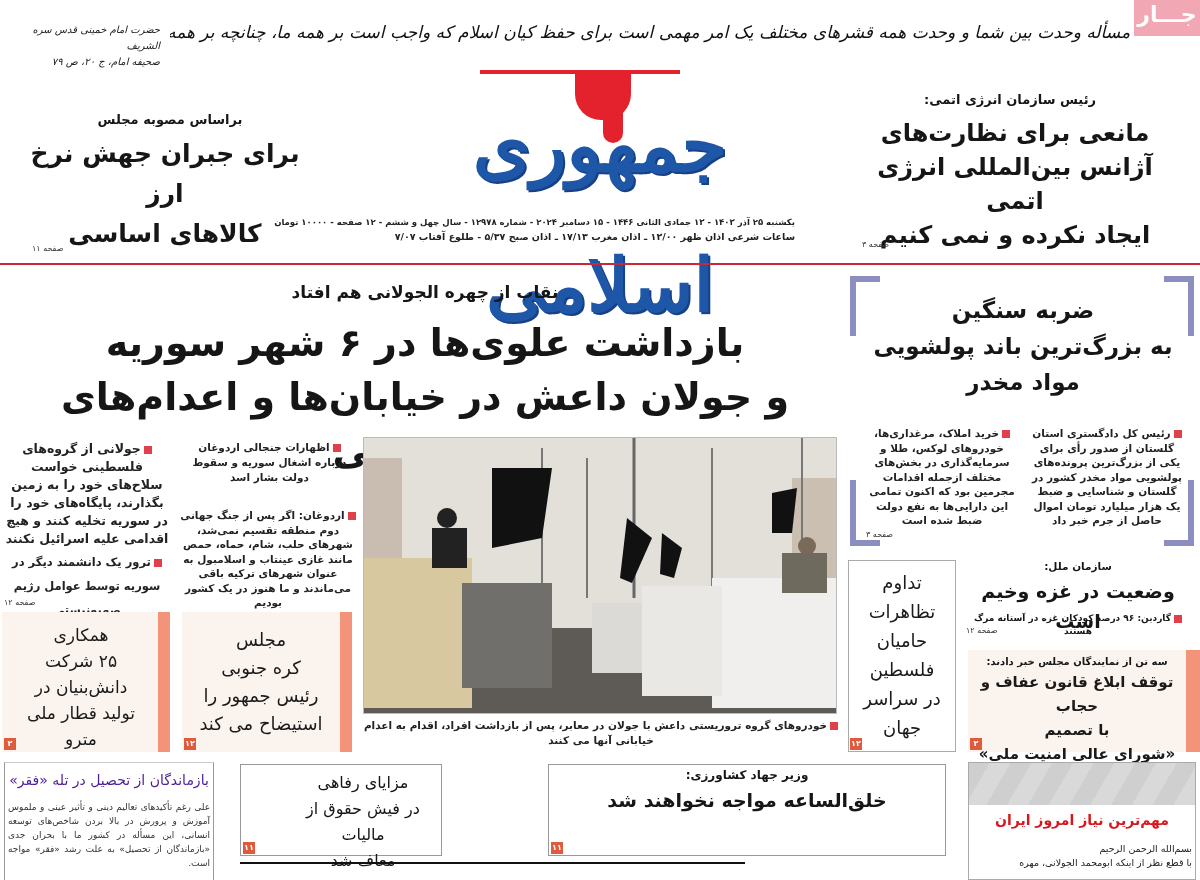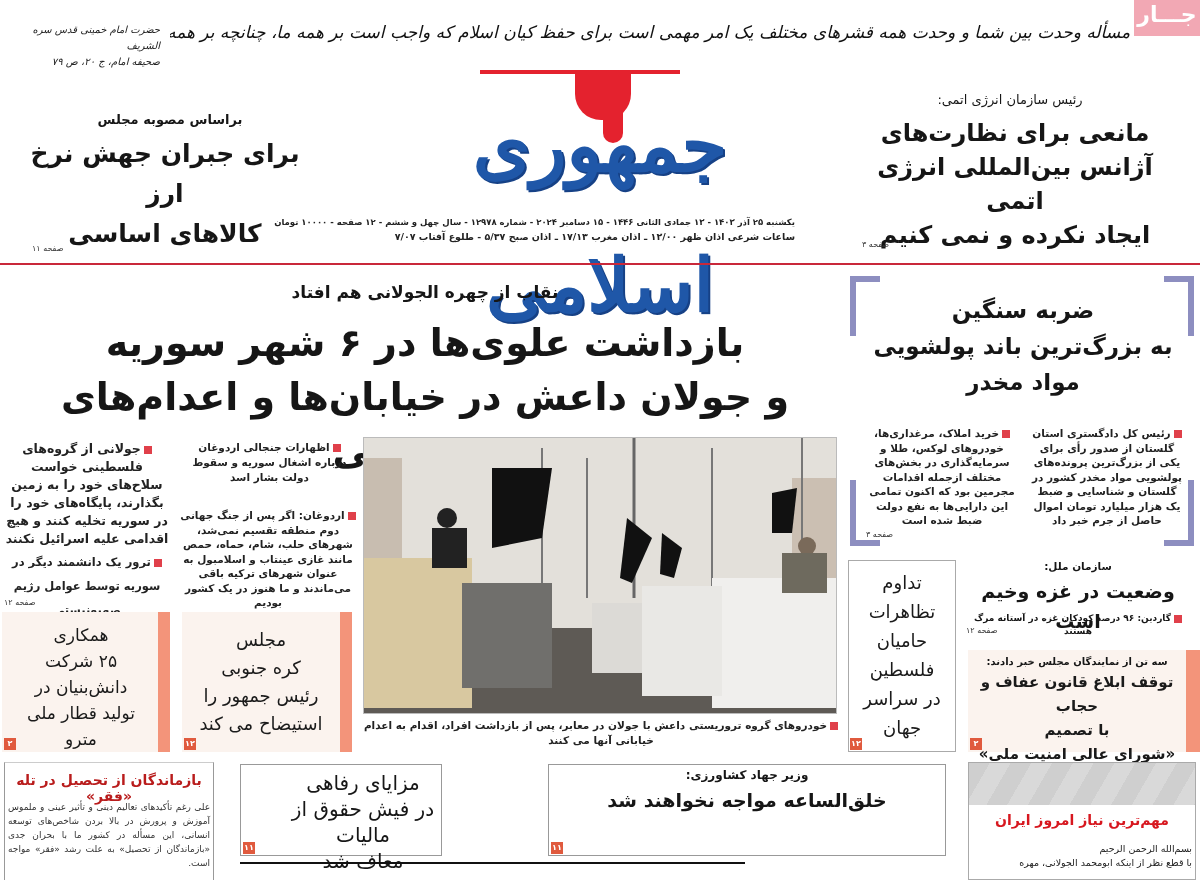--- a/index.html
+++ b/index.html
@@ -20,21 +20,21 @@
   #date-line { top: 216px; left: 405px; width: 390px; font-size: 8.5px; line-height: 13px; color: #222; font-weight: bold; white-space: nowrap; }
   #prayer-line { top: 230px; left: 405px; width: 390px; font-size: 9.5px; line-height: 14px; text-align: center; color: #222; font-weight: bold; white-space: nowrap; letter-spacing: 0.5px; }
 
   
   #tl-kicker { top: 112px; left: 40px; width: 260px; font-size: 13px; font-weight: bold; text-align: center; }
   #tl-headline { top: 134px; left: 20px; width: 290px; font-size: 25px; font-weight: bold; line-height: 40px; text-align: center; }
   .page-ref { font-size: 8px; color: #333; }
   #tl-page { top: 244px; left: 32px; }
 
   
-  #tr-kicker { top: 92px; left: 860px; width: 300px; font-size: 13px; font-weight: normal; text-align: center; }
+  #tr-kicker { top: 92px; left: 860px; width: 300px; font-size: 13px; font-weight: bold; text-align: center; }
   #tr-headline { top: 116px; left: 850px; width: 330px; font-size: 24px; font-weight: bold; line-height: 34px; text-align: center; }
   #tr-page { top: 240px; left: 862px; }
 
   #red-rule { top: 263px; left: 0; width: 1200px; height: 2px; background: #c9283a; }
 
   
   #main-kicker { top: 282px; left: 0; width: 850px; font-size: 17px; font-weight: bold; text-align: center; }
   #main-headline { top: 316px; left: 0; width: 850px; font-size: 38px; font-weight: bold; line-height: 54px; text-align: center; letter-spacing: -0.5px; }
 
   
@@ -80,24 +80,24 @@
   #p3-bar { top: 650px; left: 1186px; width: 14px; height: 102px; }
 
   #un-kicker { top: 560px; left: 960px; width: 236px; font-size: 10.5px; font-weight: bold; text-align: center; }
   #un-headline { top: 576px; left: 960px; width: 236px; font-size: 19px; line-height: 30px; font-weight: bold; text-align: center; }
   #un-sub { top: 612px; left: 960px; width: 236px; font-size: 9px; line-height: 13px; font-weight: bold; text-align: center; }
   #un-page { top: 626px; left: 966px; }
 
   
   #bottom-line { top: 862px; left: 240px; width: 505px; height: 2px; background: #111; }
   #b1 { top: 762px; left: 4px; width: 210px; height: 118px; border-right: 1px solid #999; border-left: 1px solid #999; border-top: 1px solid #ccc; }
-  #b1-title { top: 772px; left: 6px; width: 206px; font-size: 14px; font-weight: bold; color: #b91c1c; text-align: center; }
+  #b1-title { top: 772px; left: 6px; width: 206px; font-size: 14px; font-weight: normal; color: #4c1d95; text-align: center; }
   #b1-body { top: 800px; left: 8px; width: 202px; font-size: 9px; line-height: 14px; text-align: justify; color: #333; }
   #b2 { top: 764px; left: 240px; width: 202px; height: 92px; border: 1px solid #999; }
-  #b2-title { top: 770px; left: 242px; width: 198px; font-size: 20px; line-height: 26px; text-align: center; padding-left: 44px; }
+  #b2-title { top: 770px; left: 242px; width: 198px; font-size: 16px; line-height: 26px; text-align: center; padding-left: 44px; }
   #b3-box { top: 764px; left: 548px; width: 398px; height: 92px; border: 1px solid #999; }
   #b3-kick { top: 768px; left: 552px; width: 390px; font-size: 12px; font-weight: bold; text-align: center; }
   #b3-title { top: 786px; left: 552px; width: 390px; font-size: 19px; line-height: 28px; text-align: center; font-weight: bold; }
   #b4 { top: 762px; left: 968px; width: 228px; height: 118px; border: 1px solid #aaa; }
   #b4-pattern { top: 763px; left: 969px; width: 226px; height: 42px; background: repeating-linear-gradient(120deg, #cfcfcf 0 18px, #d9d9d9 18px 36px); }
   #b4-title { top: 812px; left: 970px; width: 224px; font-size: 14px; font-weight: bold; color: #d7171f; text-align: center; }
   #b4-body { top: 842px; left: 972px; width: 220px; font-size: 9.5px; line-height: 14px; text-align: right; color: #222; }
 </style>
 </head>
 <body>

